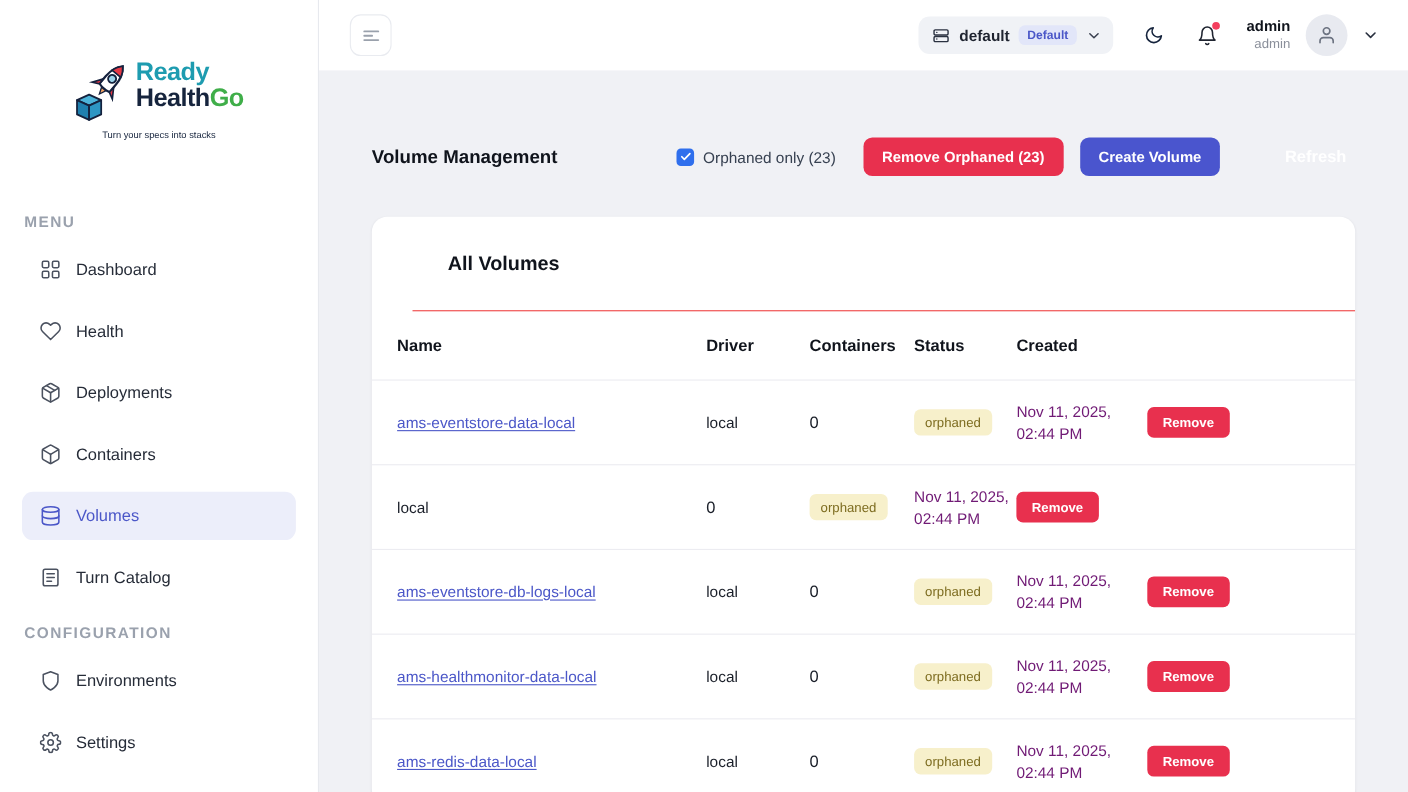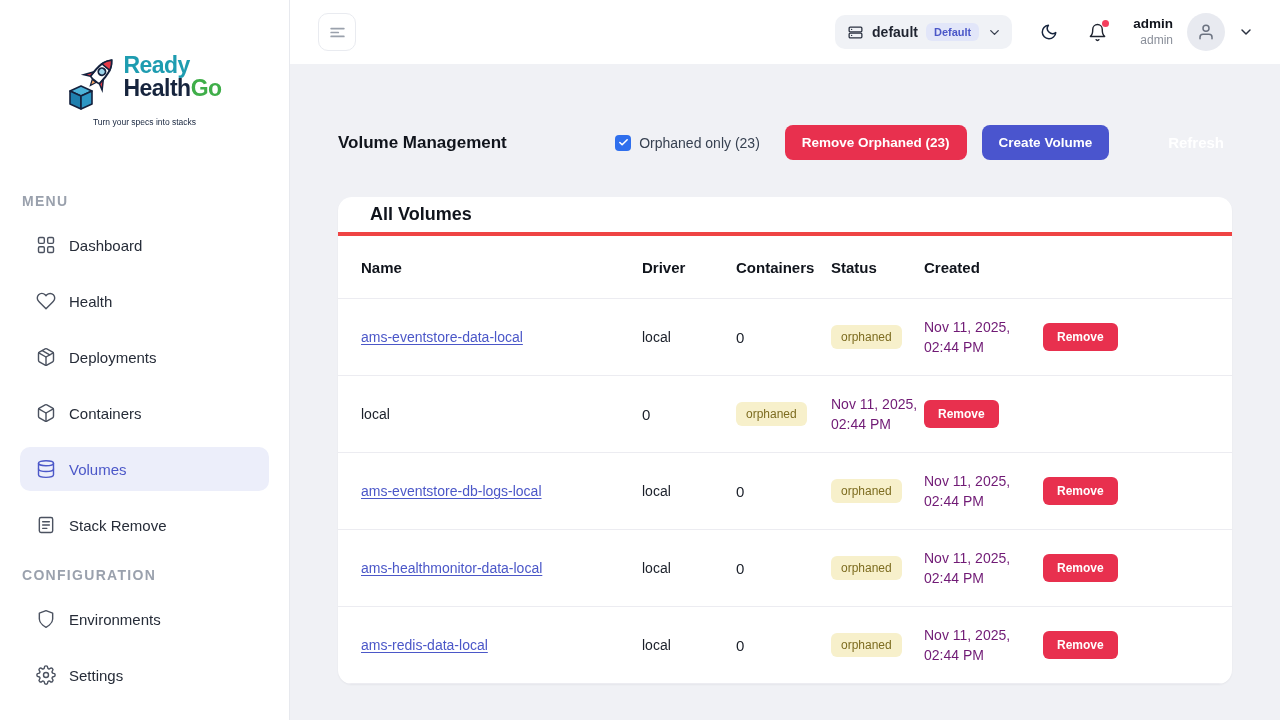--- a/index.html
+++ b/index.html
@@ -99,21 +99,21 @@
   .btn { border:none; border-radius:8px; font-weight:700; font-size:13.5px; cursor:pointer;
          padding:10px 17px; color:#fff; font-family:inherit; }
   .btn-danger { background:var(--danger,#e8304e); }
   .btn-primary { background:var(--accent,#4a55ce); }
   .btn-ghost { background:transparent; color:#fff; font-size:15px; font-weight:700; margin-left:36px; padding:10px 8px; }
 
   .card {
     margin-top:36px; background:#fff; border-radius:14px; overflow:hidden;
     box-shadow:0 1px 2px rgba(16,24,40,.05);
   }
-  .card-header { padding:7px 32px; border-bottom:4px solid #ef4444; }
+  .card-header { padding:32px 32px; border-bottom:1px solid #ef4444;margin-left:37px; }
   .card-title { font-size:18px; font-weight:800; color:#10141c; }
 
   .trow {
     display:grid; grid-template-columns:281px 94px 95px 93px 119px 1fr;
     align-items:center; padding-left:23px; border-bottom:1px solid #ececf1;
   }
   .trow.head { height:63px; }
   .trow.body-row { height:77px; }
   .th { font-size:15px; font-weight:700; color:#10141c; }
   .td { font-size:14px; color:#1a1f29; }
@@ -219,21 +219,21 @@
 
         <div class="nav-item">
           <span class="nav-icon">
             <svg viewBox="0 0 24 24" fill="none" stroke="currentColor" stroke-width="1.7" stroke-linecap="round" stroke-linejoin="round">
               <rect x="4" y="3" width="16" height="18" rx="2"></rect>
               <line x1="8" y1="8" x2="16" y2="8"></line>
               <line x1="8" y1="12" x2="16" y2="12"></line>
               <line x1="8" y1="16" x2="13" y2="16"></line>
             </svg>
           </span>
-          <span class="nav-label">Stack Remove</span>
+          <span class="nav-label">Turn Catalog</span>
         </div>
       </div>
 
     <div class="section-label second">CONFIGURATION</div>
     <div>
 
         <div class="nav-item">
           <span class="nav-icon">
             <svg viewBox="0 0 24 24" fill="none" stroke="currentColor" stroke-width="1.7" stroke-linecap="round" stroke-linejoin="round">
               <path d="M12 22s8-4 8-10V5l-8-3-8 3v7c0 6 8 10 8 10z"></path>

